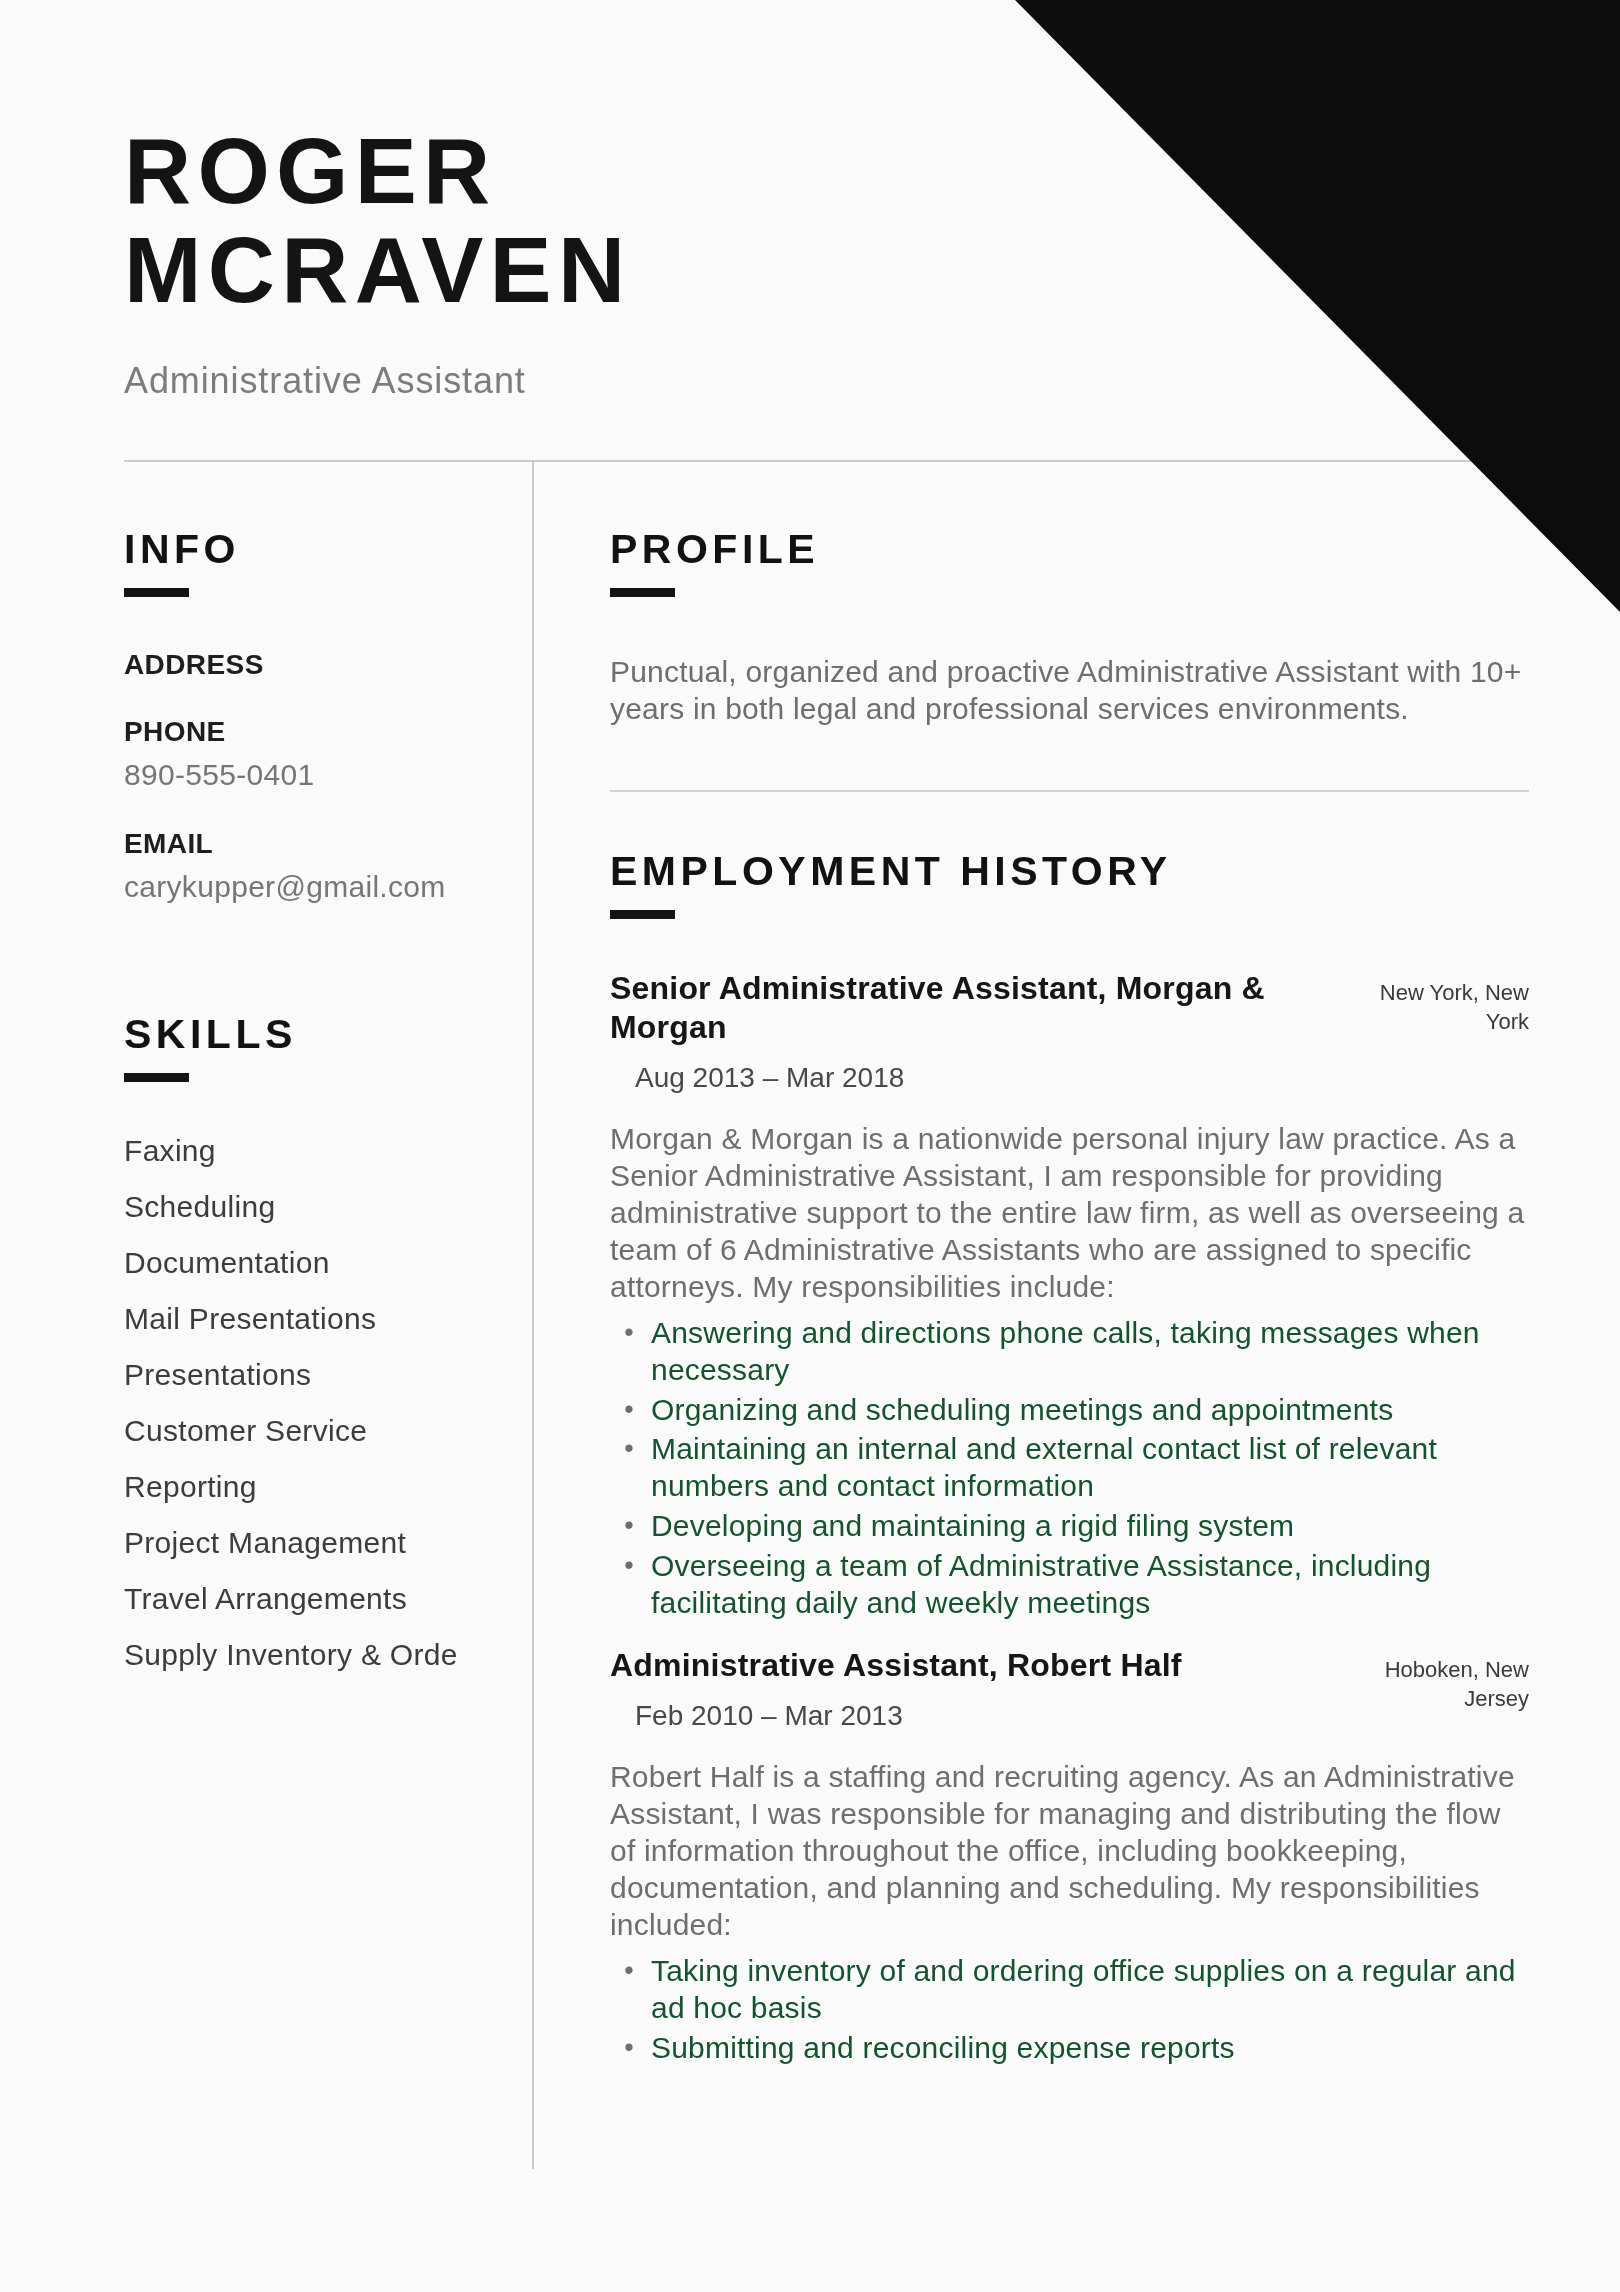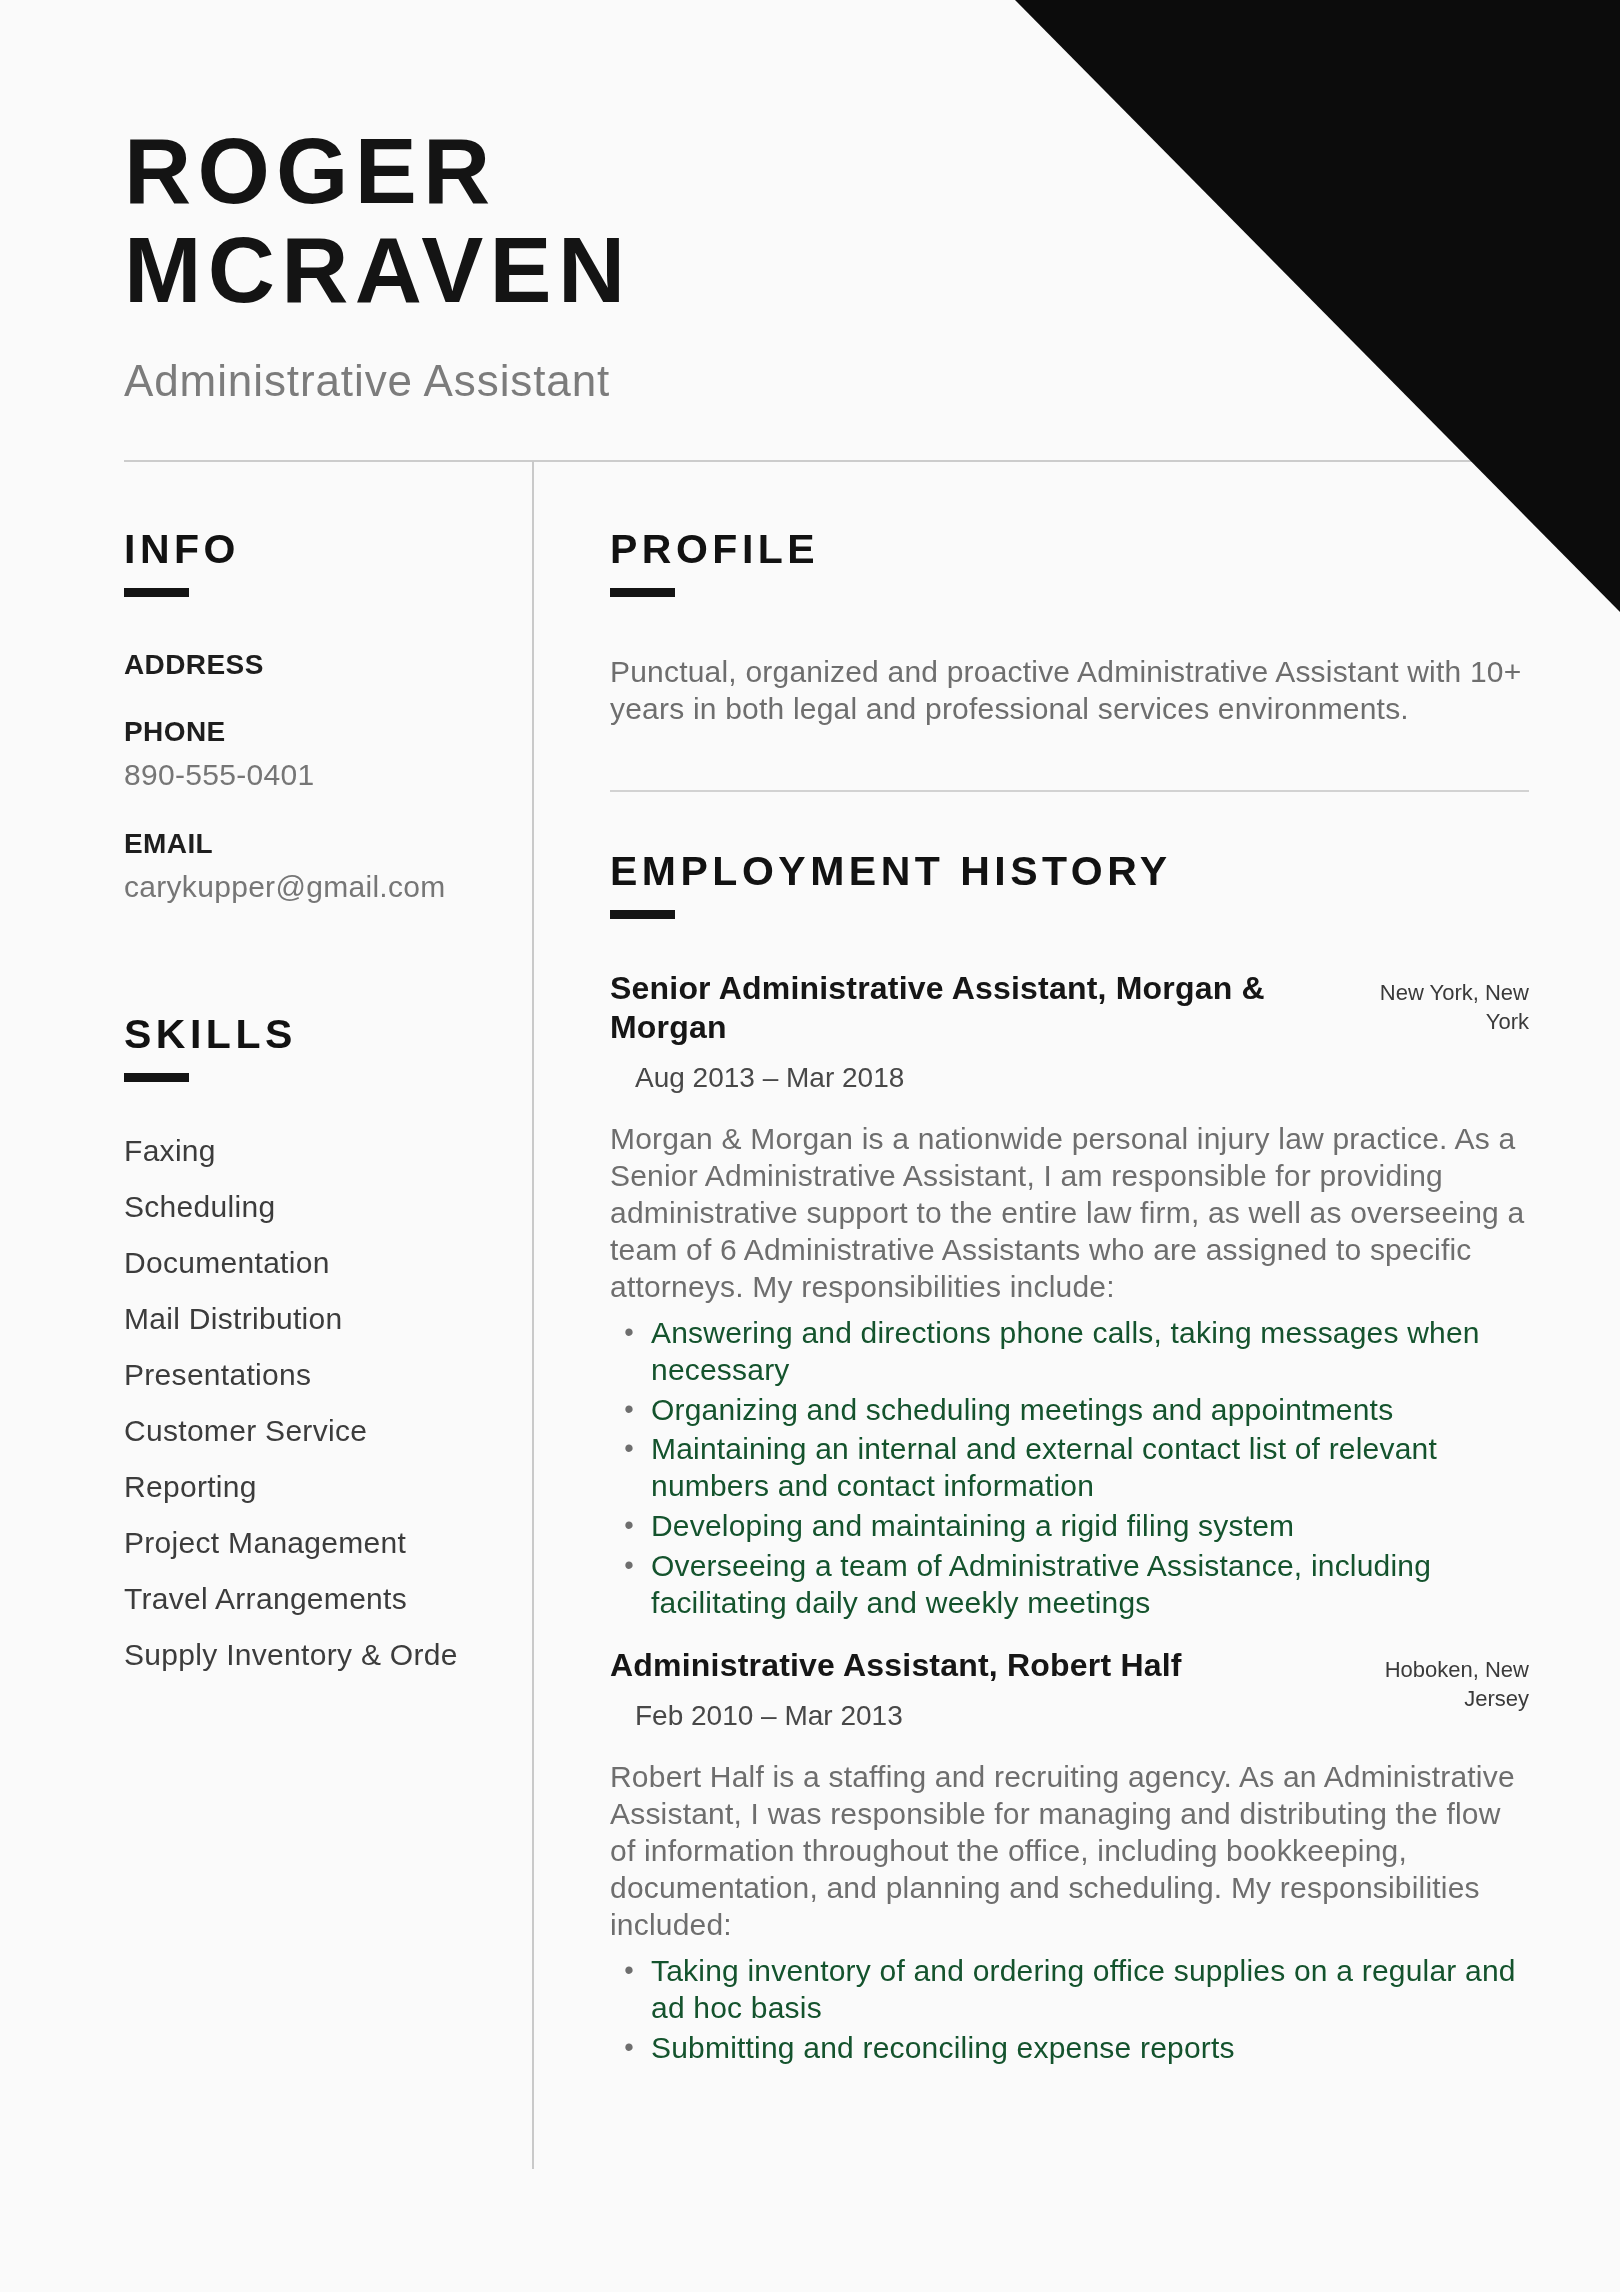--- a/index.html
+++ b/index.html
@@ -19,21 +19,21 @@
     z-index:5;
   }
 
   
   .header{position:absolute;left:124px;top:122px;width:806px;z-index:2;}
   .name{
     margin:0;font-size:93px;line-height:99px;font-weight:700;
     letter-spacing:6.3px;color:#141414;width:743px;
   }
   .subtitle{
-    margin-top:39px;font-size:44px;line-height:43px;color:#7c7c7c;letter-spacing:0.9px;
+    margin-top:39px;font-size:36px;line-height:43px;color:#7c7c7c;letter-spacing:0.9px;
   }
 
   
   .header-divider{
     position:absolute;left:124px;top:460px;width:1496px;height:1.8px;
     background:#cccccc;z-index:1;
   }
   .v-divider{
     position:absolute;left:532px;top:461px;width:1.8px;height:1708px;
     background:#c9c9c9;z-index:1;
@@ -128,21 +128,21 @@
     <div class="field-label">EMAIL</div>
     <div class="field-value">carykupper@gmail.com</div>
 
     <h2 class="sec-heading skills-heading">SKILLS</h2>
     <div class="sec-bar"></div>
 
     <ul class="skills-list">
       <li>Faxing</li>
       <li>Scheduling</li>
       <li>Documentation</li>
-      <li>Mail Distribution</li>
+      <li>Mail Presentations</li>
       <li>Presentations</li>
       <li>Customer Service</li>
       <li>Reporting</li>
       <li>Project Management</li>
       <li>Travel Arrangements</li>
       <li>Supply Inventory &amp; Orderi…</li>
     </ul>
   </aside>
 
   <main class="right-col">

